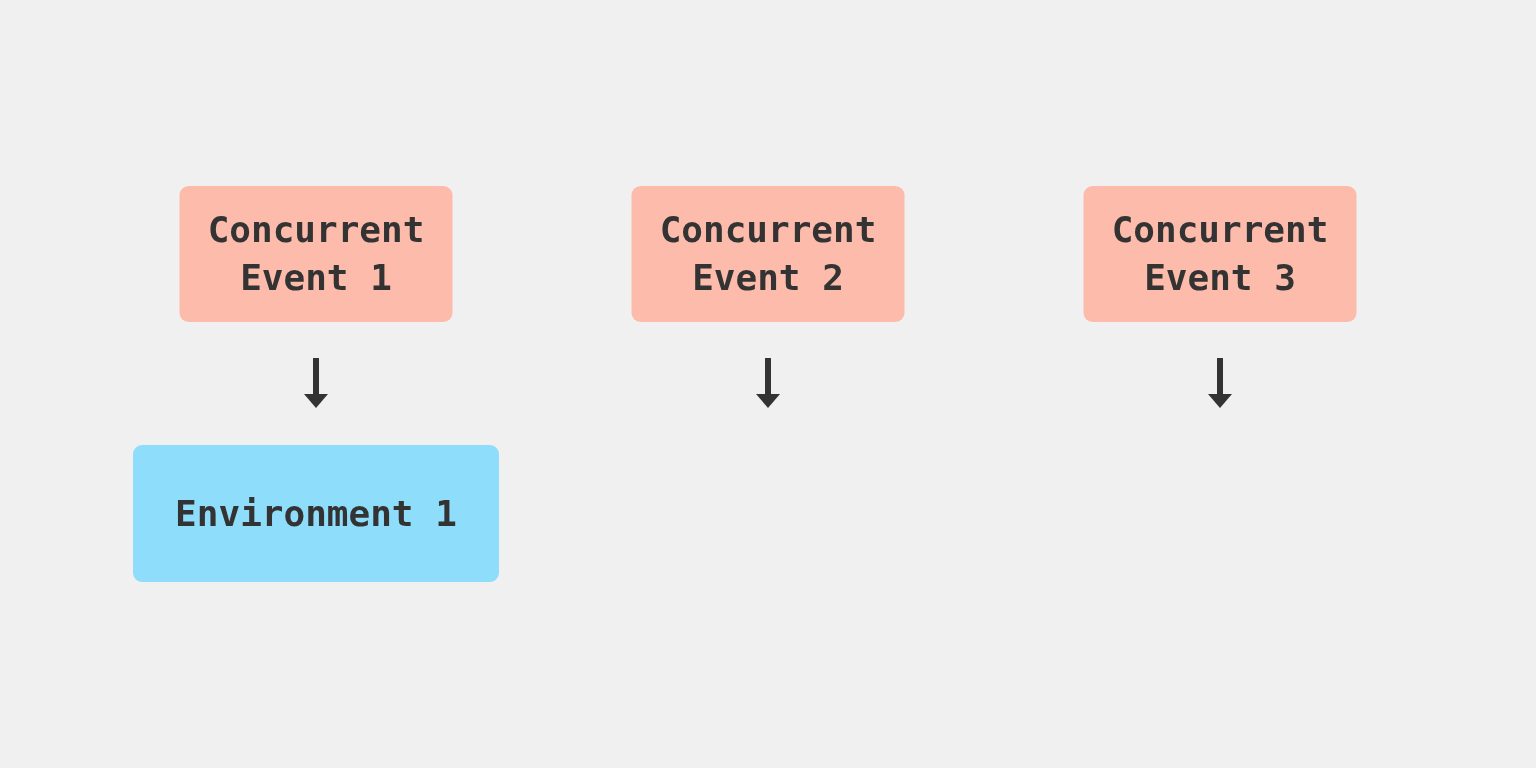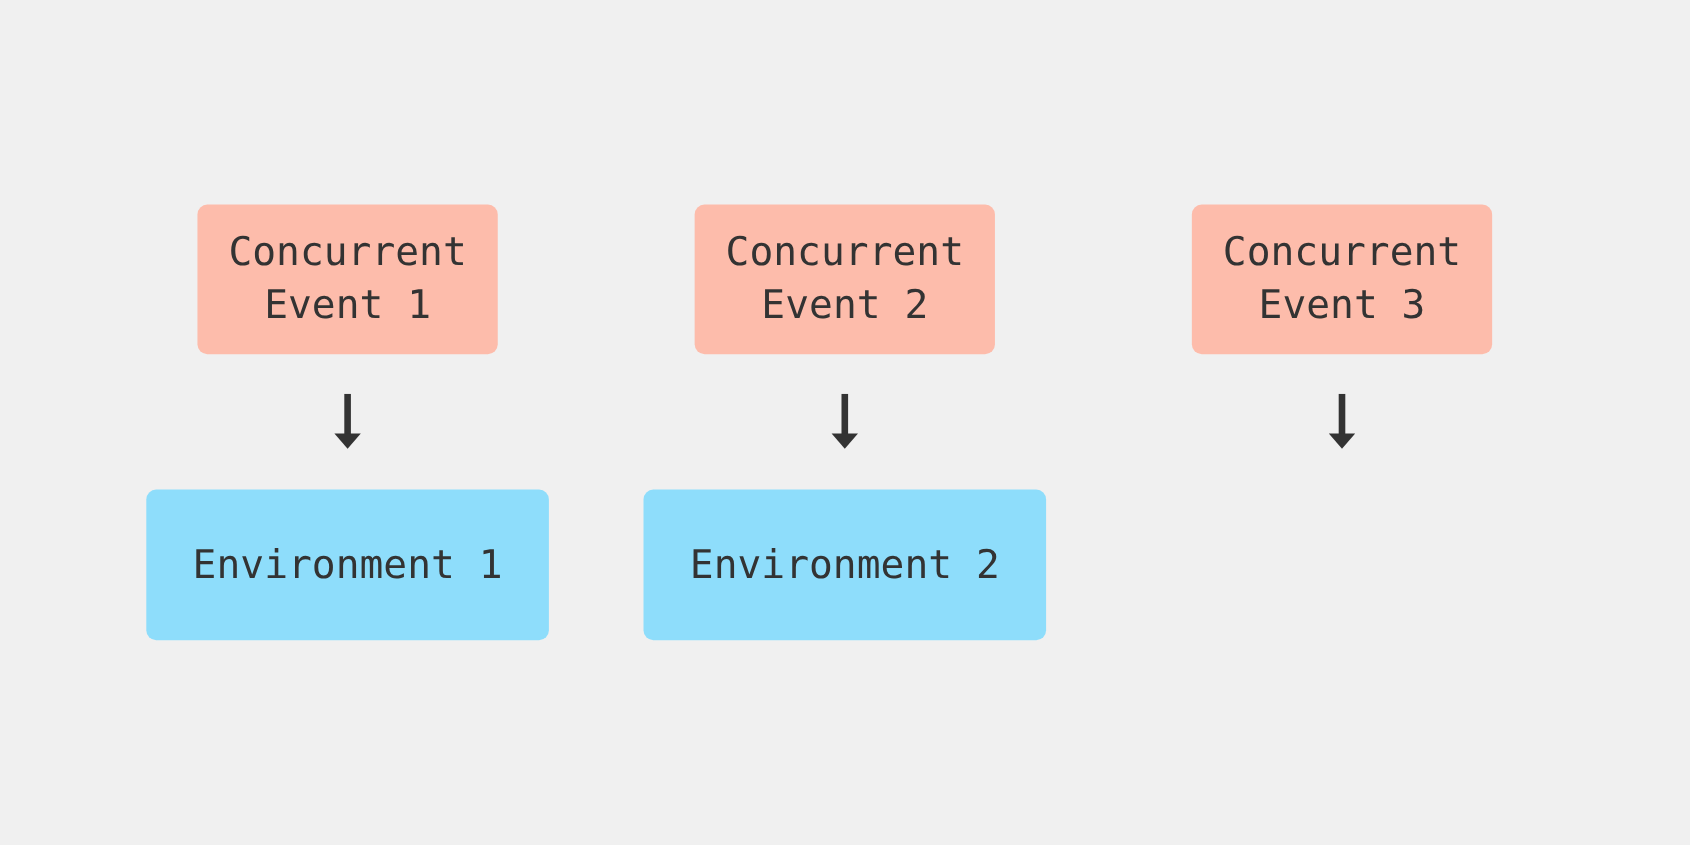--- a/index.html
+++ b/index.html
@@ -67,21 +67,21 @@
   #column-3 .env-box { width: 366px; }
 
   .box-label {
     color: #333333;
     font-size: 36px;
     line-height: 48px;
     text-align: center;
     white-space: pre-line;
     letter-spacing: 0px;
     font-family: "DejaVu Sans Mono", "Liberation Mono", monospace;
-    font-weight: 400;
+    font-weight: 700;
   }
 
   .env-box .box-label {
     white-space: nowrap;
   }
 
   .arrow {
     position: absolute;
     top: 358px;
     left: 50%;
@@ -119,23 +119,20 @@
     <div class="event-box">
       <div class="box-label">Concurrent
 Event 2</div>
     </div>
     <div class="arrow">
       <svg width="30" height="52" viewBox="0 0 30 52" xmlns="http://www.w3.org/2000/svg">
         <rect x="12" y="0" width="6" height="38" fill="#333333"></rect>
         <polygon points="3,36 27,36 15,50" fill="#333333"></polygon>
       </svg>
     </div>
-    <div class="env-box">
-      <div class="box-label">Environment 2</div>
-    </div>
   </div>
 
   <div class="column" id="column-3">
     <div class="event-box">
       <div class="box-label">Concurrent
 Event 3</div>
     </div>
     <div class="arrow">
       <svg width="30" height="52" viewBox="0 0 30 52" xmlns="http://www.w3.org/2000/svg">
         <rect x="12" y="0" width="6" height="38" fill="#333333"></rect>

